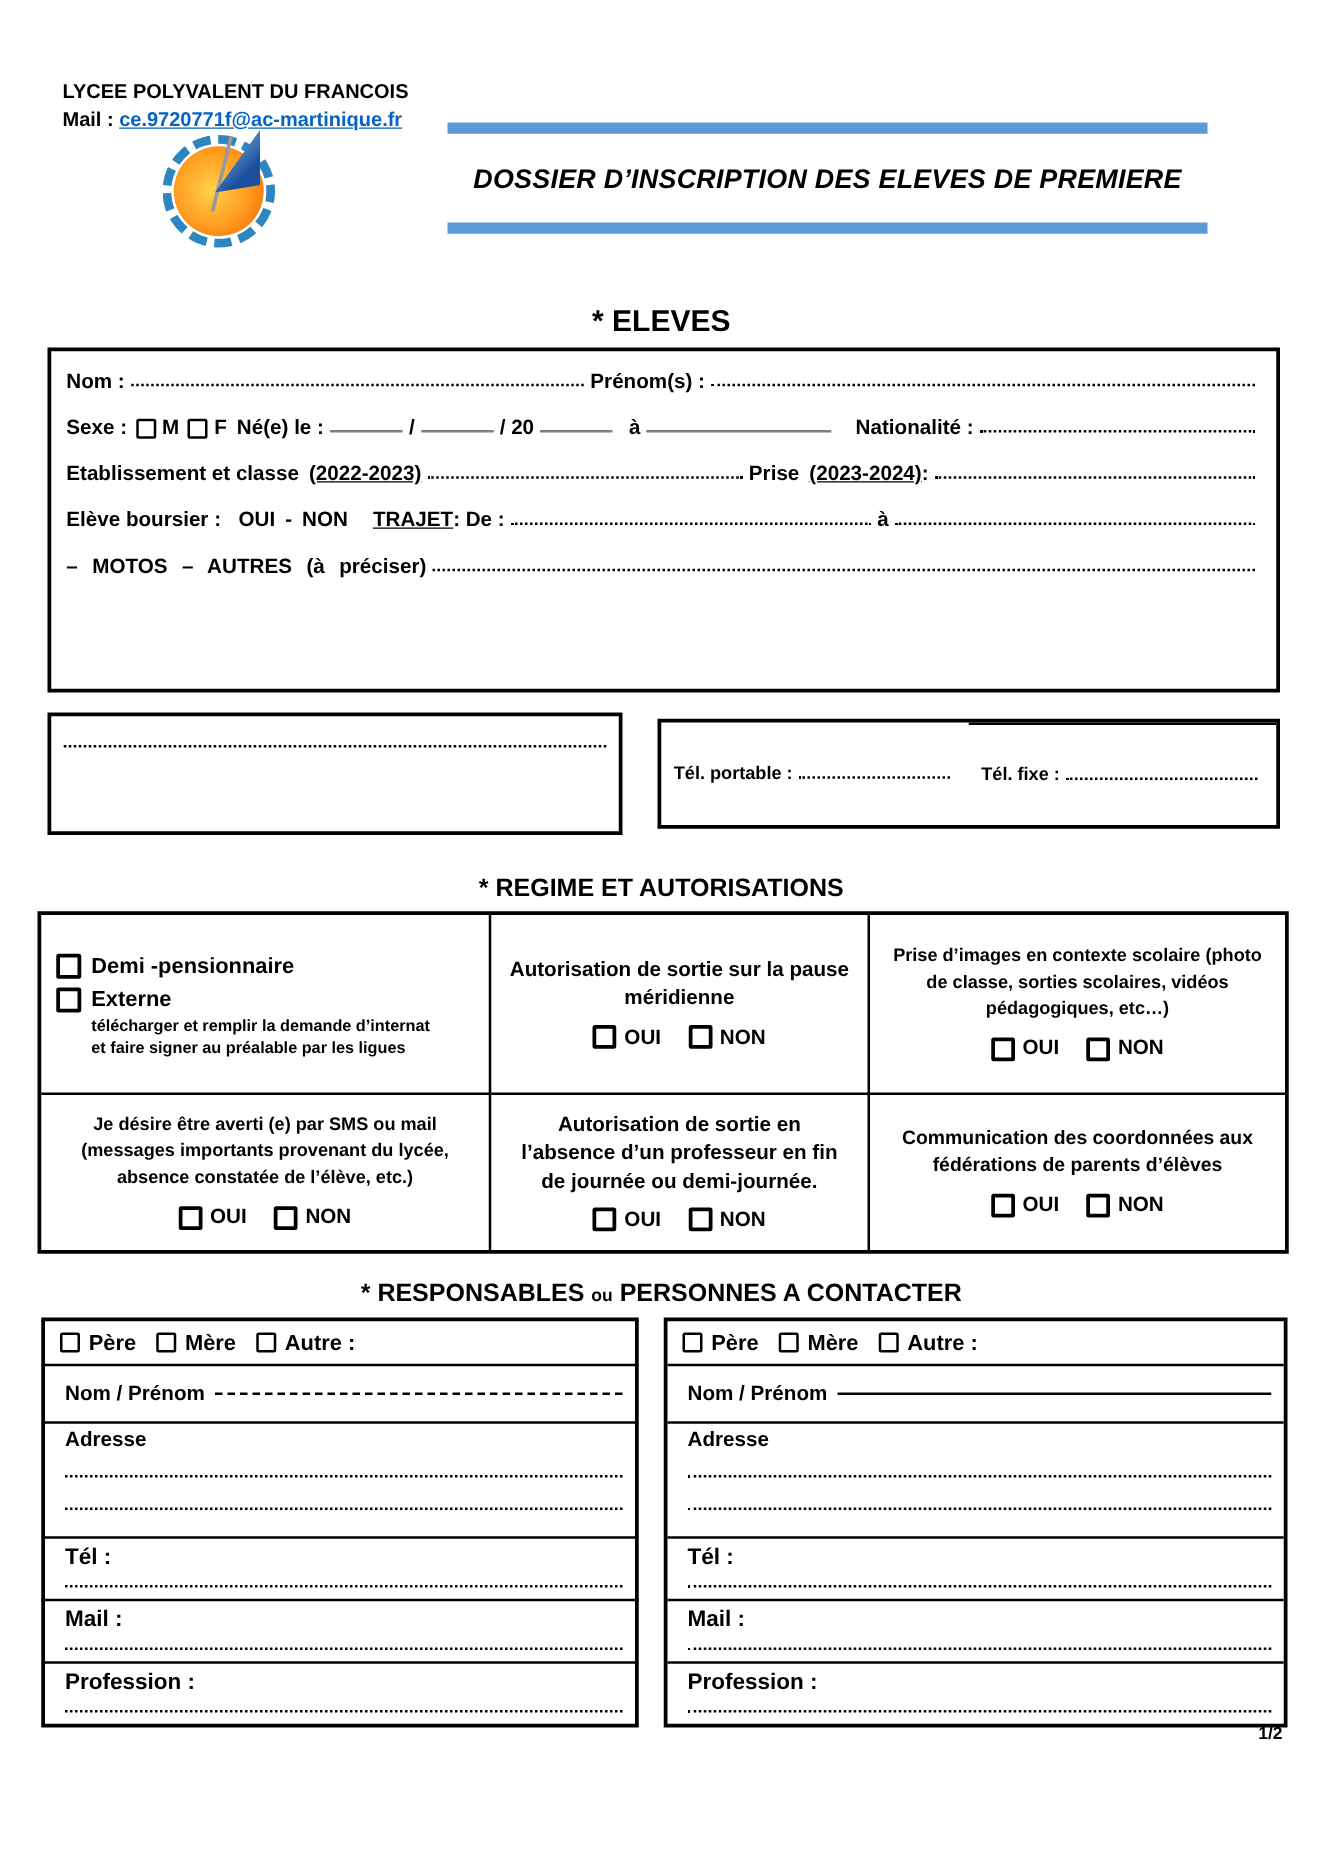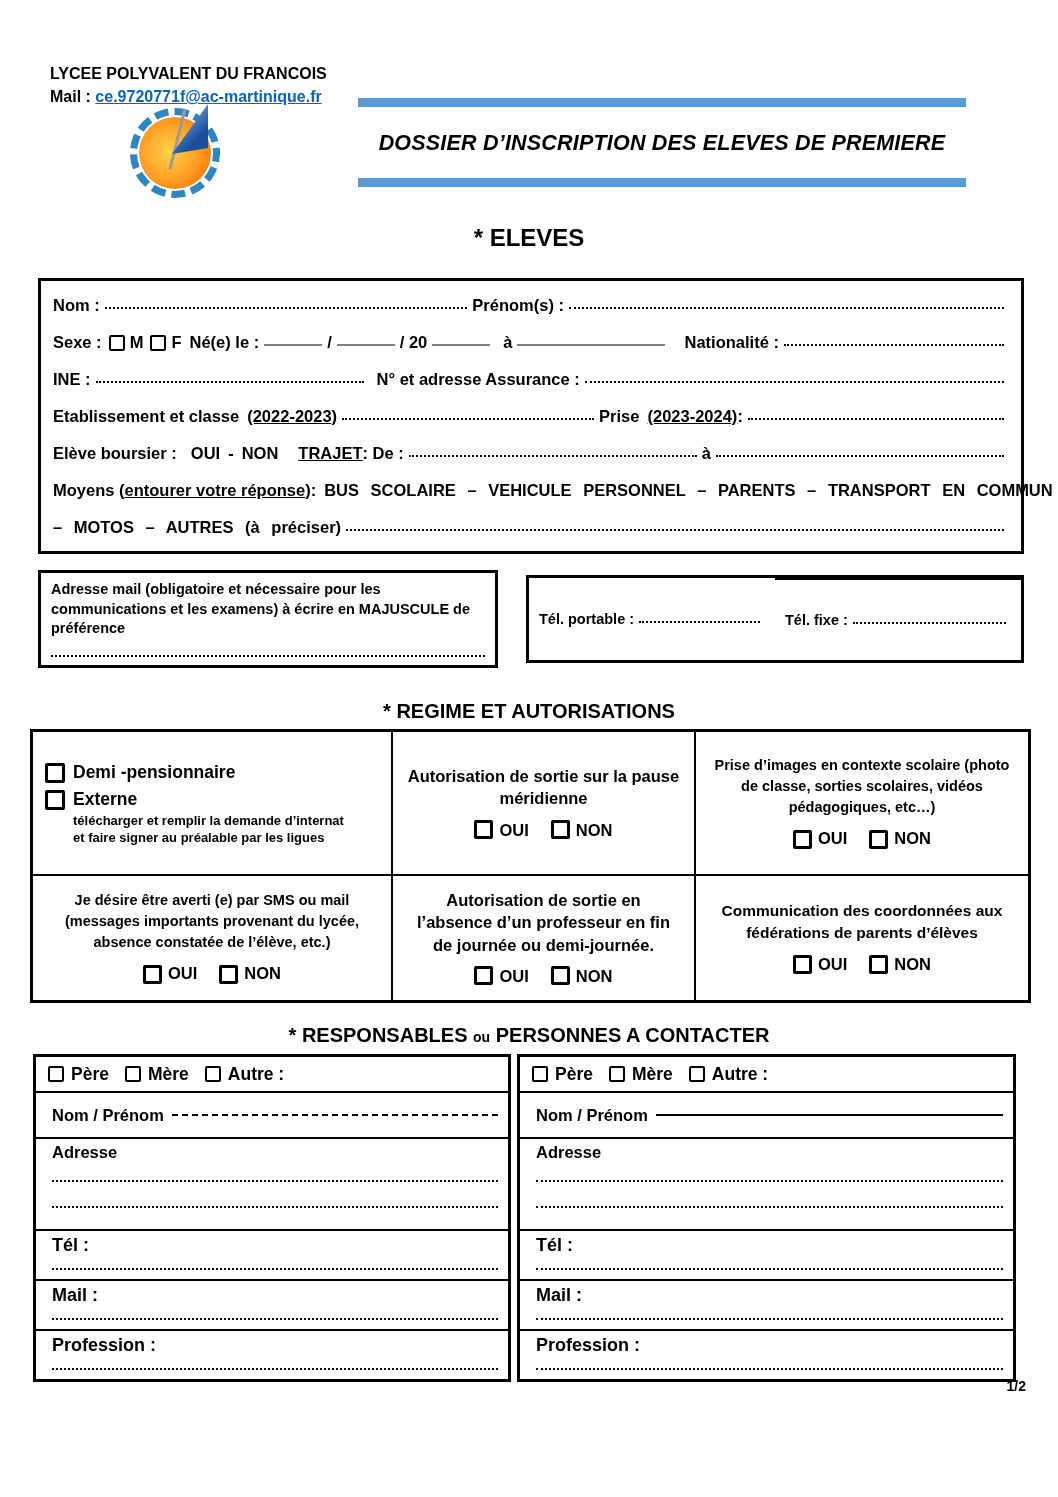--- a/index.html
+++ b/index.html
@@ -21,21 +21,21 @@
   .logo .mast{position:absolute;left:46px;top:0;width:3px;height:62px;background:#9a9a9a;transform:rotate(14deg);}
 
   
   .titleblock{position:absolute;left:358px;top:98px;width:608px;}
   .bar{height:9px;background:#5b9bd5;}
   .title{font-style:italic;font-weight:800;font-size:21.5px;text-align:center;
          padding:14px 0 12px;line-height:2.1;letter-spacing:.2px;}
 
   
   .sechead{position:absolute;left:0;right:0;text-align:center;font-weight:800;}
-  .h-eleves{top:224px;font-size:24px;}
+  .h-eleves{top:244px;font-size:24px;}
   .h-regime{top:700px;font-size:20px;}
   .h-resp{top:1024px;font-size:20px;}
   .h-resp .small{font-size:14px;}
 
   
   .box-eleves{position:absolute;left:38px;top:278px;width:986px;height:276px;
               border:3px solid #000;box-sizing:border-box;padding:6px 12px 4px;font-size:16.5px;}
   .frow{display:flex;align-items:center;height:37px;white-space:nowrap;}
   .dots{border-bottom:2.5px dotted #000;height:5px;margin:0 5px;}
   .dots.flex{flex:1;}
@@ -68,21 +68,21 @@
   .optrow{display:flex;align-items:center;margin:3px 0;}
   .optrow .cb{width:14px;height:14px;border-width:3px;margin:0 8px 0 0;}
   .note{font-size:13px;line-height:1.3;padding-left:28px;}
   .ouinon{display:flex;align-items:center;margin-top:9px;font-size:16.5px;}
   .ouinon .cb{width:13px;height:13px;border-width:3px;margin:0 6px 0 0;}
   .ouinon .gap{margin-left:22px;}
   .f16{font-size:16.5px;line-height:1.35;} .f14{font-size:14.5px;line-height:1.45;}
   .f15{font-size:15.5px;line-height:1.4;}
 
   
-  .panels{position:absolute;left:33px;top:1054px;display:flex;gap:6px;}
+  .panels{position:absolute;left:33px;top:1054px;display:flex;gap:20px;}
   .panel{border:3px solid #000;box-sizing:border-box;}
   .panel.pleft{width:478px;} .panel.pright{width:499px;}
   .prow{box-sizing:border-box;padding:4px 10px;}
   .prow + .prow{border-top:2.5px solid #000;padding-left:16px;}
   .prow.head{height:34px;display:flex;align-items:center;font-size:17.5px;}
   .prow.head .cb{margin:0 7px 0 2px;}
   .prow.head .lbl{margin-right:14px;}
   .prow.nom{height:46px;display:flex;align-items:center;font-size:16.5px;}
   .dashline{flex:1;border-bottom:2.5px dashed #000;height:0;margin-left:8px;}
   .solidline{flex:1;border-bottom:2.5px solid #000;height:0;margin-left:8px;}
@@ -142,60 +142,47 @@
       <span>/</span>
       <span class="blank" style="width:58px"></span>
       <span>/ 20</span>
       <span class="blank" style="width:58px"></span>
       <span class="ml8">à</span>
       <span class="blank" style="width:148px"></span>
       <span class="ml14">Nationalité :</span>
       <span class="dots flex"></span>
     </div>
     <div class="frow">
-      <span>INE :</span>
-      <span class="dots" style="width:268px"></span>
-      <span class="ml8">N° et adresse Assurance :</span>
-      <span class="dots flex"></span>
-    </div>
-    <div class="frow">
       <span>Etablissement et classe</span>
       <span class="u ml8">(2022-2023)</span>
       <span class="dots" style="width:252px"></span>
       <span>Prise</span>
       <span class="u ml8">(2023-2024)</span>
       <span>:</span>
       <span class="dots flex"></span>
     </div>
     <div class="frow">
       <span>Elève boursier :</span>
       <span class="ml14">OUI</span>
       <span class="ml8">-</span>
       <span class="ml8">NON</span>
       <span class="u ml20">TRAJET</span>
       <span>: De :</span>
       <span class="dots flex"></span>
       <span>à</span>
       <span class="dots flex"></span>
     </div>
     <div class="frow">
-      <span>Moyens (</span>
-      <span class="u">entourer votre réponse</span>
-      <span>):</span>
-      <span class="spread">BUS SCOLAIRE – VEHICULE PERSONNEL – PARENTS – TRANSPORT EN COMMUN</span>
-    </div>
-    <div class="frow">
       <span class="spread" style="margin-left:0">– MOTOS – AUTRES (à préciser)</span>
       <span class="dots flex"></span>
     </div>
   </div>
 
   <div class="contact">
     <div class="mailbox">
-      <div>Adresse mail (obligatoire et nécessaire pour les communications et les examens) à écrire en MAJUSCULE de préférence</div>
       <div class="dotline"></div>
     </div>
     <div class="telbox">
       <div class="telrow">
         <span>Tél. portable : </span>
         <span class="dots flex"></span>
       </div>
       <div class="telrow">
         <span>Tél. fixe : </span>
         <span class="dots flex"></span>

